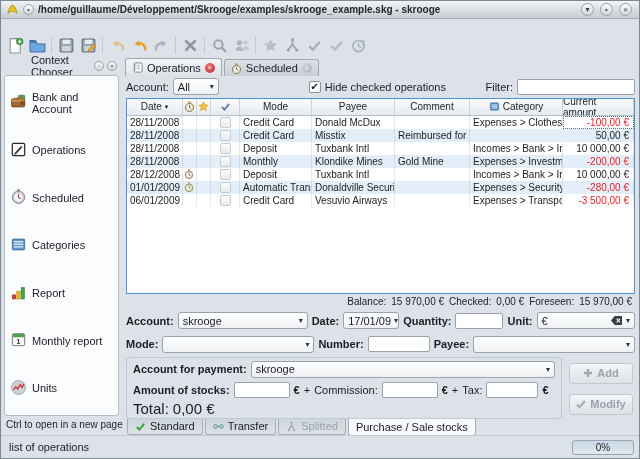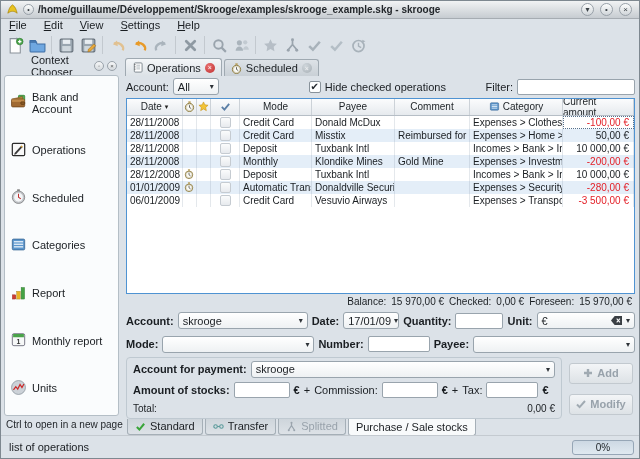--- a/index.html
+++ b/index.html
@@ -123,27 +123,20 @@
       </span>
     <span class="win-btn small">•</span>
     <span class="title">/home/guillaume/Développement/Skrooge/examples/skrooge_example.skg - skrooge</span>
     <span class="winbtns" id="winbtns">
         <span class="win-btn" style="font-size: 8px;">▾</span>
         <span class="win-btn" style="font-size: 8px;">•</span>
         <span class="win-btn" style="font-size: 8px;">×</span>
       </span>
   </div>
 
-  <div class="menubar" id="menubar">
-      <span class="menu-item"><u>F</u>ile</span>
-      <span class="menu-item"><u>E</u>dit</span>
-      <span class="menu-item"><u>V</u>iew</span>
-      <span class="menu-item"><u>S</u>ettings</span>
-      <span class="menu-item"><u>H</u>elp</span>
-    </div>
 
   <div class="toolbar" id="toolbar">
       <span class="tool">
         <svg viewBox="0 0 16 16">
           <path d="M3 1.5h6.5l3 3V15H3z" fill="#fdfdfd" stroke="#8a929a"></path>
           <path d="M9.5 1.5l3 3h-3z" fill="#d8dde2" stroke="#8a929a"></path>
           <circle cx="12" cy="4.3" r="3.1" fill="#4aa34a" stroke="#2e7d2e" stroke-width=".6"></circle>
           <path d="M12 2.7v3.2M10.4 4.3h3.2" stroke="#fff" stroke-width="1.1"></path>
         </svg>
       </span>
@@ -424,21 +417,20 @@
           <div class="tr alt">
             <div class="td c-date">28/11/2008</div>
             <div class="td c-sched"></div>
             <div class="td c-star"></div>
             <div class="td c-check">
               <span class="rowcheckbox"></span>
             </div>
             <div class="td c-mode">Credit Card</div>
             <div class="td c-payee">Misstix</div>
             <div class="td c-comment">Reimbursed for dam</div>
-            <div class="td c-category">Expenses &gt; Home &gt;</div>
             <div class="td c-amount">50,00 €</div>
           </div>
           <div class="tr">
             <div class="td c-date">28/11/2008</div>
             <div class="td c-sched"></div>
             <div class="td c-star"></div>
             <div class="td c-check">
               <span class="rowcheckbox"></span>
             </div>
             <div class="td c-mode">Deposit</div>
@@ -583,21 +575,21 @@
           <span style="font-weight:bold;">€</span>
           <span>+</span>
           <span>Commission:</span>
           <input class="text-input" style="width: 56px;" value="">
           <span style="font-weight:bold;">€</span>
           <span>+</span>
           <span>Tax:</span>
           <input class="text-input" style="width: 52px;" value="">
           <span style="font-weight:bold;">€</span>
         </div>
-        <div class="grow" style="height:14px;font-size:10px;justify-content:space-between;">
+        <div class="grow" style="height:14px;font-size:15px;">
           <span>Total:</span>
           <span>0,00 €</span>
         </div>
       </div>
       <div class="btncol">
         <div class="btn">
           <svg viewBox="0 0 10 10">
               <path d="M5 1v8M1 5h8" stroke="#a0aab2" stroke-width="2.4"></path>
             </svg>
           <span>Add</span>

